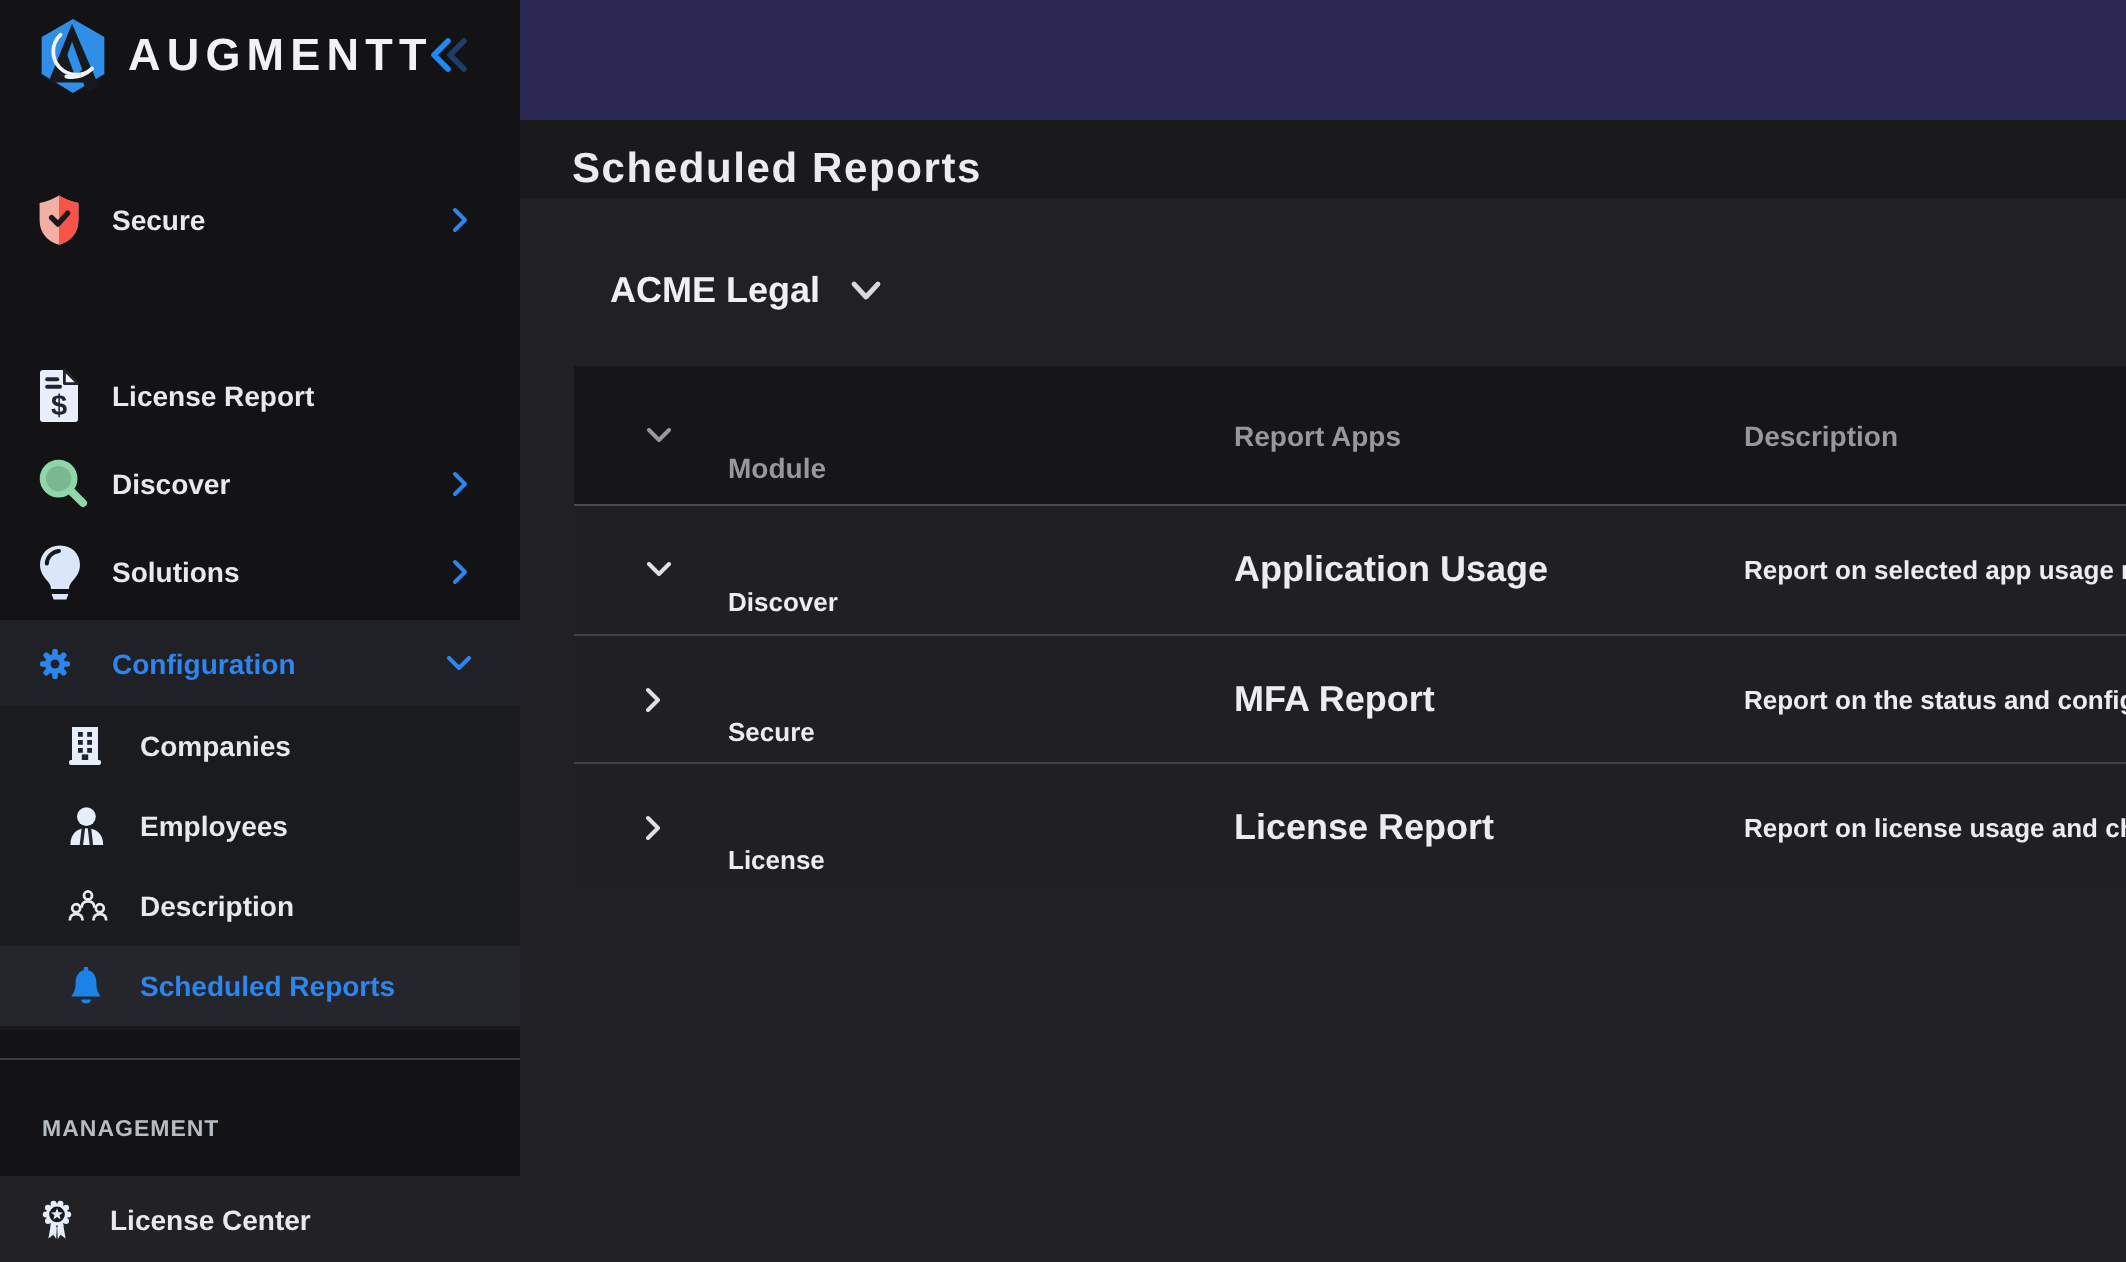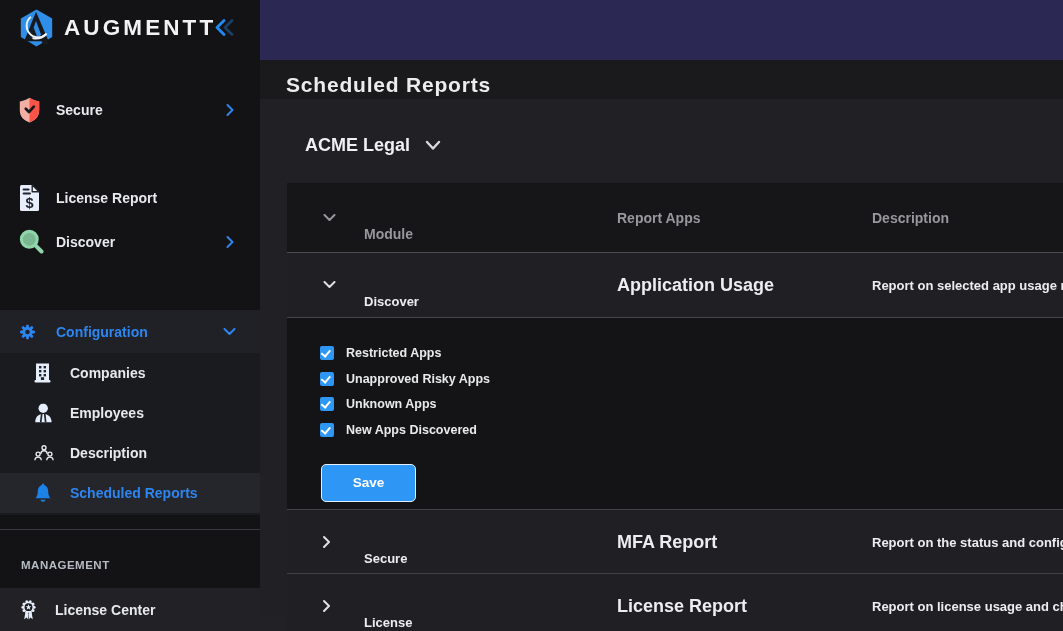--- a/index.html
+++ b/index.html
@@ -92,39 +92,20 @@
           <div class="c3">Description</div>
       </div>
       <div class="trow" id="row-discover">
         <svg class="chev" width="13" height="8" viewBox="0 0 13 8">
             <path d="M1.5 1 L6.5 6 L11.5 1" stroke="#e0e0e3" stroke-width="2" fill="none" stroke-linecap="round" stroke-linejoin="round"></path>
           </svg>
         <div class="c1">Discover</div>
           <div class="c2">Application Usage</div>
           <div class="c3">Report on selected app usage metrics</div>
       </div>
-      <div class="trow" id="panel">
-        <div class="cbrow" style="top:28px;">
-            <div class="cbx"></div>
-            <div class="cbl">Restricted Apps</div>
-          </div>
-        <div class="cbrow" style="top:54px;">
-            <div class="cbx"></div>
-            <div class="cbl">Unapproved Risky Apps</div>
-          </div>
-        <div class="cbrow" style="top:79px;">
-            <div class="cbx"></div>
-            <div class="cbl">Unknown Apps</div>
-          </div>
-        <div class="cbrow" style="top:105px;">
-            <div class="cbx"></div>
-            <div class="cbl">New Apps Discovered</div>
-          </div>
-        <div id="savebtn">Save</div>
-      </div>
       <div class="trow" id="row-secure">
         <svg class="chev" width="8" height="13" viewBox="0 0 8 13">
             <path d="M1 1.5 L6 6.5 L1 11.5" stroke="#e0e0e3" stroke-width="2" fill="none" stroke-linecap="round" stroke-linejoin="round"></path>
           </svg>
         <div class="c1">Secure</div>
           <div class="c2">MFA Report</div>
           <div class="c3">Report on the status and configuration...</div>
       </div>
       <div class="trow" id="row-license">
         <svg class="chev" width="8" height="13" viewBox="0 0 8 13">
@@ -175,20 +156,31 @@
         <text x="10.5" y="23.5" font-size="14.5" font-weight="bold" fill="#20242c" text-anchor="middle" font-family="Liberation Sans">$</text>
       </svg>
       <div class="lbl">License Report</div>
     </div>
     <div class="navitem" style="top:220px;">
       <svg class="ico" style="left:19px;" width="25" height="26" viewBox="0 0 25 26">
         <circle cx="10.3" cy="10.3" r="7.9" fill="#7bb891" stroke="#8fd6ab" stroke-width="3.1"></circle>
         <line x1="16.4" y1="16.4" x2="22.5" y2="22.5" stroke="#8fd6ab" stroke-width="4" stroke-linecap="round"></line>
       </svg>
       <div class="lbl">Discover</div>
+      <svg class="arr" width="8" height="13" viewBox="0 0 8 13">
+          <path d="M1.5 1.5 L6.5 6.5 L1.5 11.5" stroke="#2d86f0" stroke-width="2" fill="none" stroke-linecap="round" stroke-linejoin="round"></path>
+        </svg>
+    </div>
+    <div class="navitem" style="top:264px;">
+      <svg class="ico" style="left:19px;" width="22" height="28" viewBox="0 0 22 28">
+        <path d="M11 0.8 C5 0.8 1 5 1 10.5 C1 14.5 3.5 17 5.5 19.5 Q6.5 20.8 6.5 22.5 H15.5 Q15.5 20.8 16.5 19.5 C18.5 17 21 14.5 21 10.5 C21 5 17 0.8 11 0.8 Z" fill="#dbe6fb"></path>
+        <path d="M6.8 25 H15.2 L14.2 27.8 H7.8 Z" fill="#dbe6fb"></path>
+        <path d="M10.5 3.5 C7 4 4.6 6.5 4.4 9.8" stroke="#17191d" stroke-width="2" fill="none" stroke-linecap="round"></path>
+      </svg>
+      <div class="lbl">Solutions</div>
       <svg class="arr" width="8" height="13" viewBox="0 0 8 13">
           <path d="M1.5 1.5 L6.5 6.5 L1.5 11.5" stroke="#2d86f0" stroke-width="2" fill="none" stroke-linecap="round" stroke-linejoin="round"></path>
         </svg>
     </div>
 
     <div class="navitem" id="cfgrow">
       <svg class="ico" style="left:20px;" width="15" height="15" viewBox="0 0 16 16">
         <g fill="#2d86f0">
           <rect x="6.5" y="0" width="3" height="16" rx="1.2"></rect>
           <rect x="6.5" y="0" width="3" height="16" rx="1.2" transform="rotate(45 8 8)"></rect>

